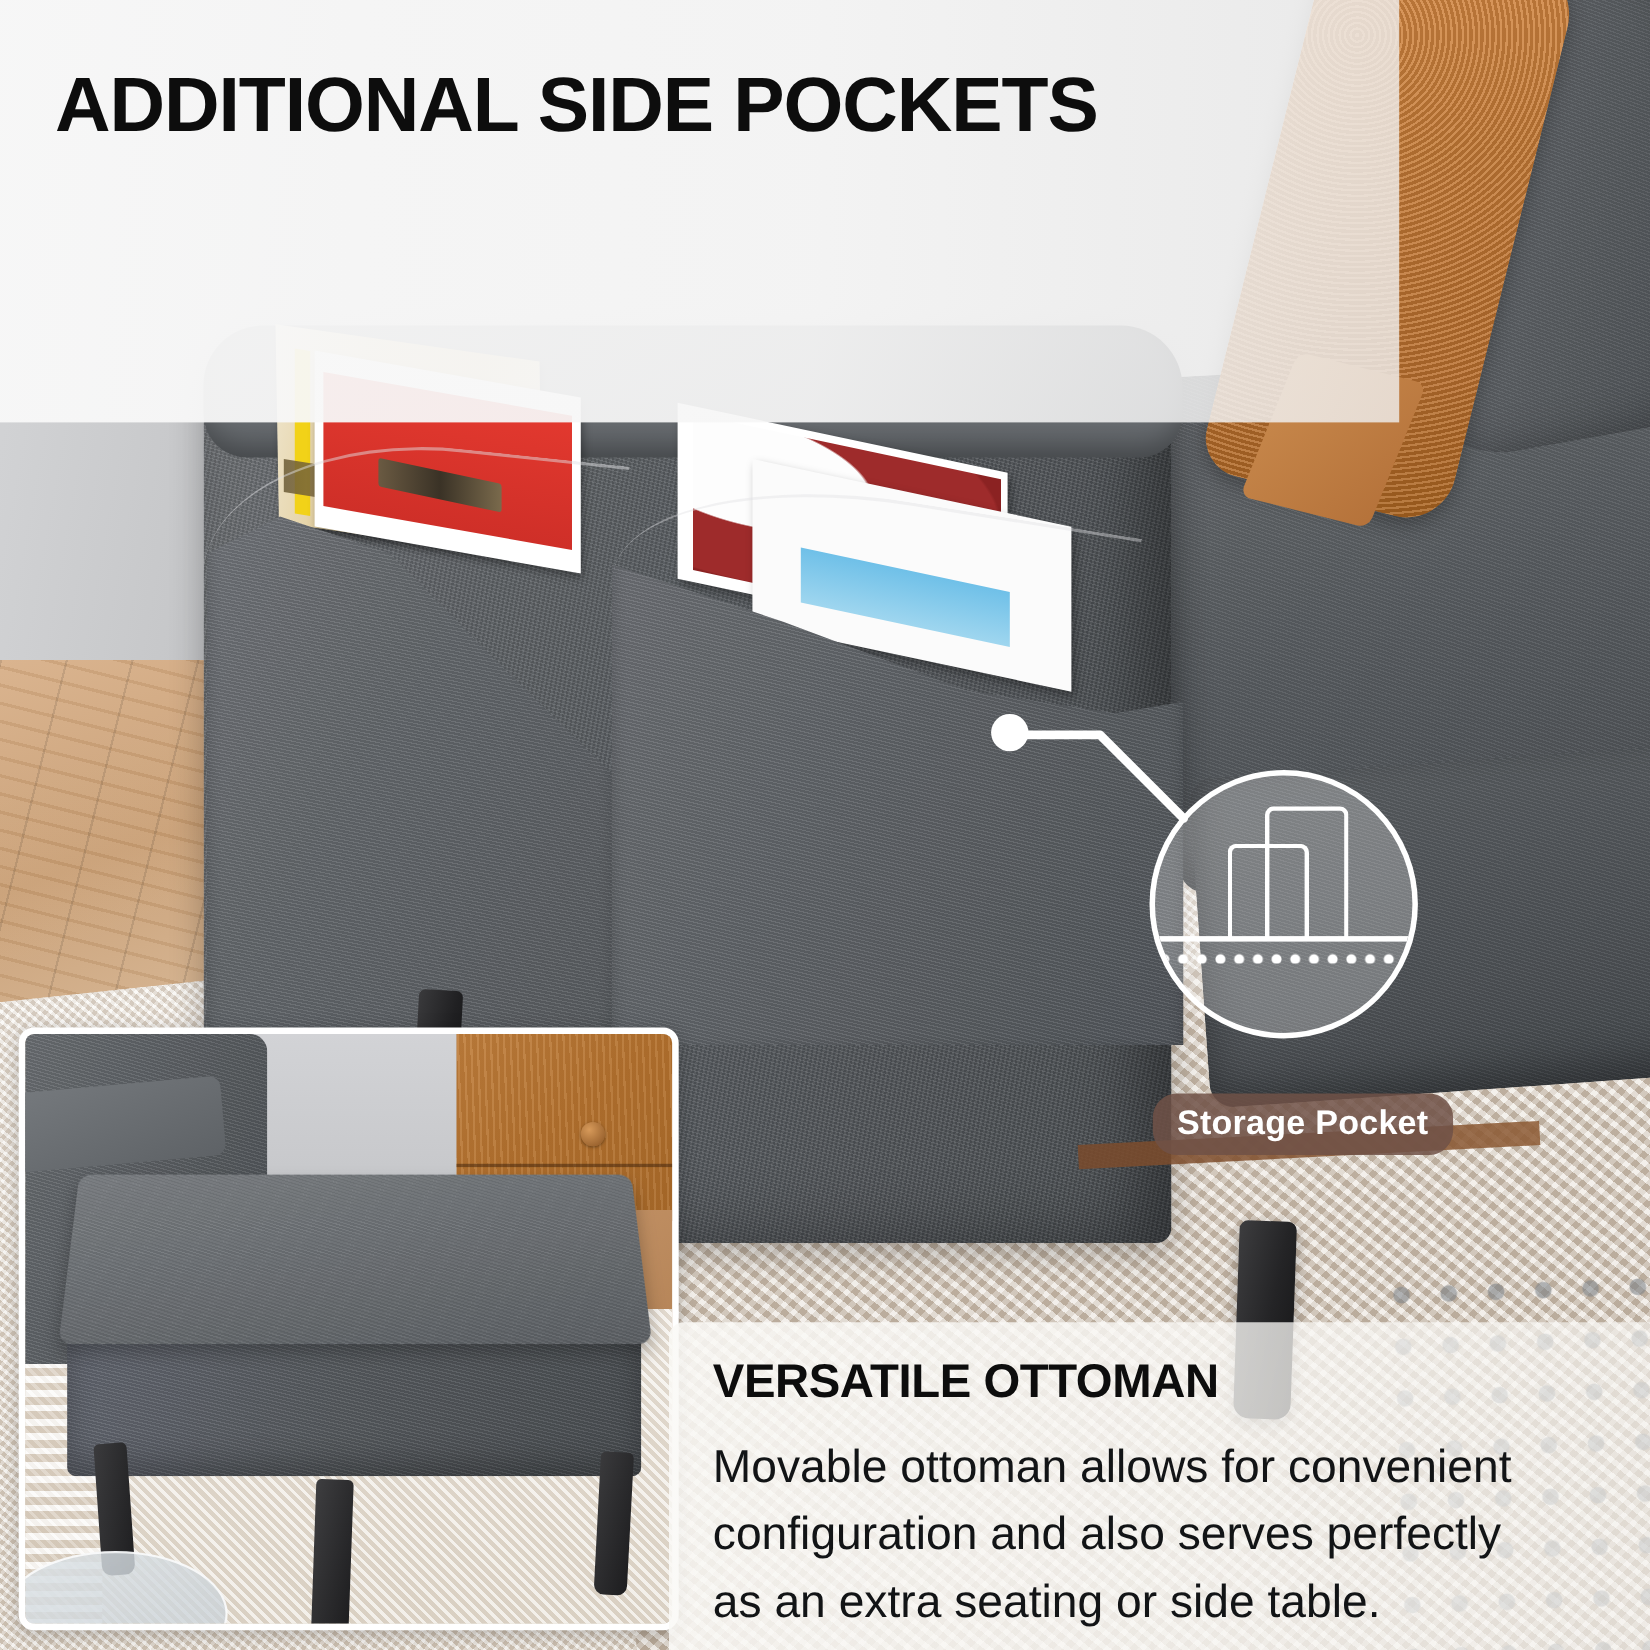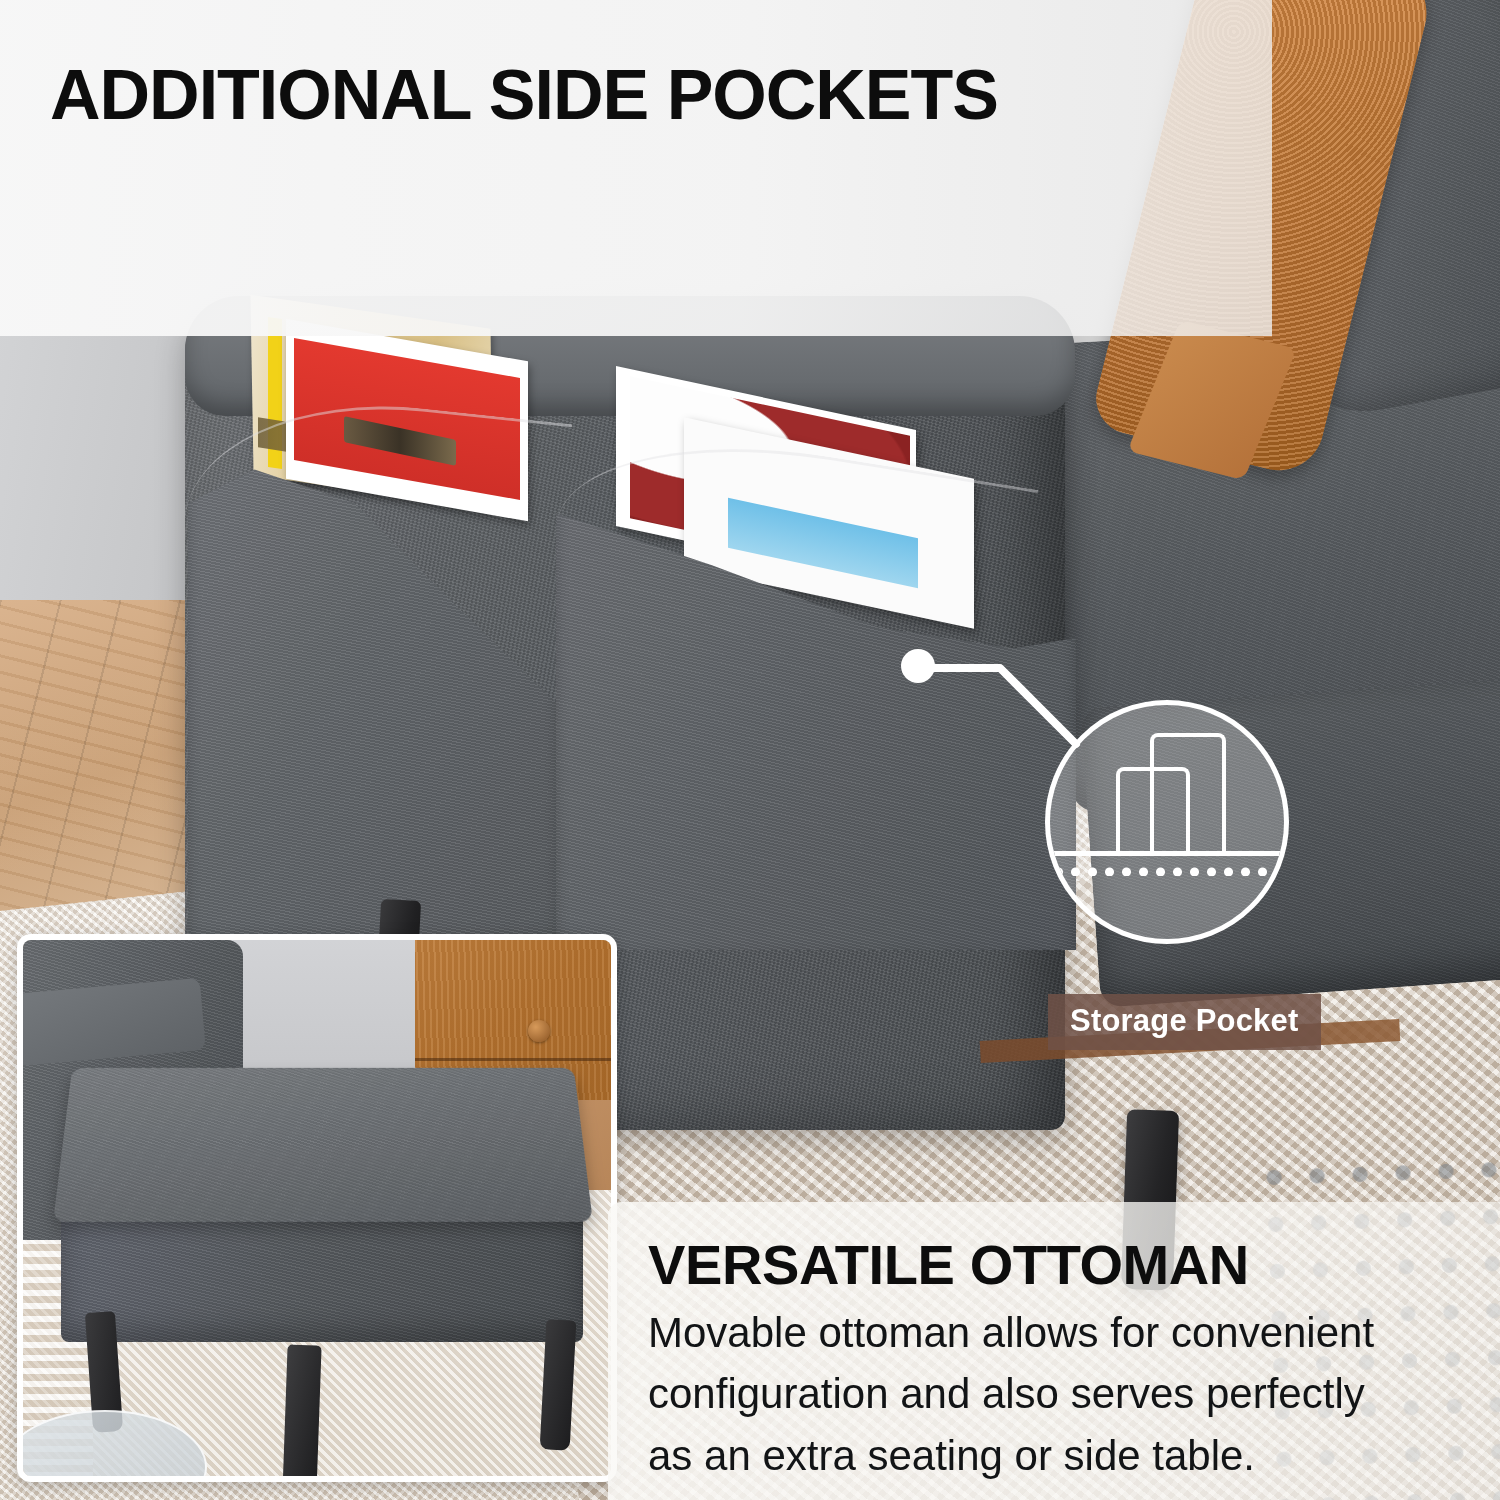--- a/index.html
+++ b/index.html
@@ -157,21 +157,21 @@
   .wood-strip{position:absolute;left:980px;top:1030px;width:420px;height:22px;
         transform:rotate(-3deg);background:linear-gradient(90deg,#7a4a2b,#8d5a33);opacity:.85;}
 
   
   .dot-pad{position:absolute;left:1258px;top:1150px;width:260px;height:360px;
         transform:rotate(-2deg);
         background-image:radial-gradient(circle, rgba(122,128,134,.62) 0 7px, rgba(0,0,0,0) 8px);
         background-size:43px 47px;opacity:.9;}
 
   
-  .banner{position:absolute;left:0;top:0;width:1272px;height:336px;
+  .banner{position:absolute;left:0;top:0;width:1272px;height:384px;
         background:linear-gradient(90deg, rgba(248,248,248,.96) 0%, rgba(246,246,246,.93) 58%,
                    rgba(243,243,243,.86) 80%, rgba(240,240,240,.80) 100%);}
   .banner-title{position:absolute;left:50px;top:60px;font-size:70px;font-weight:bold;
         letter-spacing:-1px;color:#0d0d0d;line-height:1;white-space:nowrap;
         font-family:"Liberation Sans",sans-serif;}
   .banner-sub{position:absolute;left:50px;top:178px;font-size:37px;color:#16181a;
         line-height:1.42;font-family:"Liberation Sans",sans-serif;max-width:1080px;}
 
   
   .callout-svg{position:absolute;left:880px;top:620px;width:440px;height:350px;overflow:visible;}
@@ -182,21 +182,21 @@
   .co-rect-b{position:absolute;left:100px;top:28px;width:76px;height:120px;
         border:4px solid #fff;border-bottom:none;border-radius:8px 8px 0 0;box-sizing:border-box;}
   .co-line{position:absolute;left:-6px;top:146px;width:256px;height:5px;background:#fff;}
   .co-dots{position:absolute;left:0px;top:162px;width:244px;height:9px;
         background-image:radial-gradient(circle, #fff 0 4px, rgba(0,0,0,0) 5px);
         background-size:17px 10px;}
 
   
   .badge{position:absolute;left:1048px;top:994px;padding:9px 22px 11px;
         background:rgba(112,82,71,.86);color:#fff;font-size:31px;font-weight:bold;
-        font-family:"Liberation Sans",sans-serif;letter-spacing:.2px;white-space:nowrap;}
+        font-family:"Liberation Sans",sans-serif;letter-spacing:.2px;white-space:nowrap;border-radius:22px;}
 
   
   .inset{position:absolute;left:17px;top:934px;width:600px;height:548px;
         border:6px solid #ffffff;border-radius:14px;box-sizing:border-box;overflow:hidden;
         box-shadow:0 4px 16px rgba(0,0,0,.22);background:#d9d2c6;}
   .in-wall{position:absolute;left:170px;top:0;width:230px;height:180px;
         background:linear-gradient(180deg,#d2d3d6,#c3c4c7);}
   .in-sofa{position:absolute;left:-20px;top:0;width:240px;height:300px;border-radius:0 16px 10px 10px;
         background:
           repeating-linear-gradient(16deg, rgba(255,255,255,.07) 0 1px, rgba(0,0,0,.07) 1px 3px),
@@ -244,21 +244,21 @@
         background:linear-gradient(100deg,#3a3a3c,#1d1d1f);}
   .in-glass{position:absolute;left:-20px;top:470px;width:200px;height:110px;border-radius:50%;
         background:linear-gradient(150deg,rgba(220,226,230,.85),rgba(196,205,212,.75));
         border:2px solid rgba(255,255,255,.8);}
 
   
   .bottom-panel{position:absolute;left:608px;top:1202px;width:892px;height:298px;
         background:linear-gradient(90deg, rgba(250,249,246,.86) 0%, rgba(249,248,245,.80) 55%,
                    rgba(248,247,244,.62) 100%);
         border-radius:14px 0 0 0;}
-  .bottom-title{position:absolute;left:648px;top:1232px;font-size:56px;font-weight:bold;
+  .bottom-title{position:absolute;left:648px;top:1232px;font-size:43px;font-weight:bold;
         letter-spacing:-.4px;color:#0d0d0d;white-space:nowrap;
         font-family:"Liberation Sans",sans-serif;}
   .bottom-sub{position:absolute;left:648px;top:1302px;width:740px;font-size:42px;
         line-height:1.46;color:#121416;font-family:"Liberation Sans",sans-serif;}
 </style>
 </head>
 <body>
 
 <div id="stage">
 

